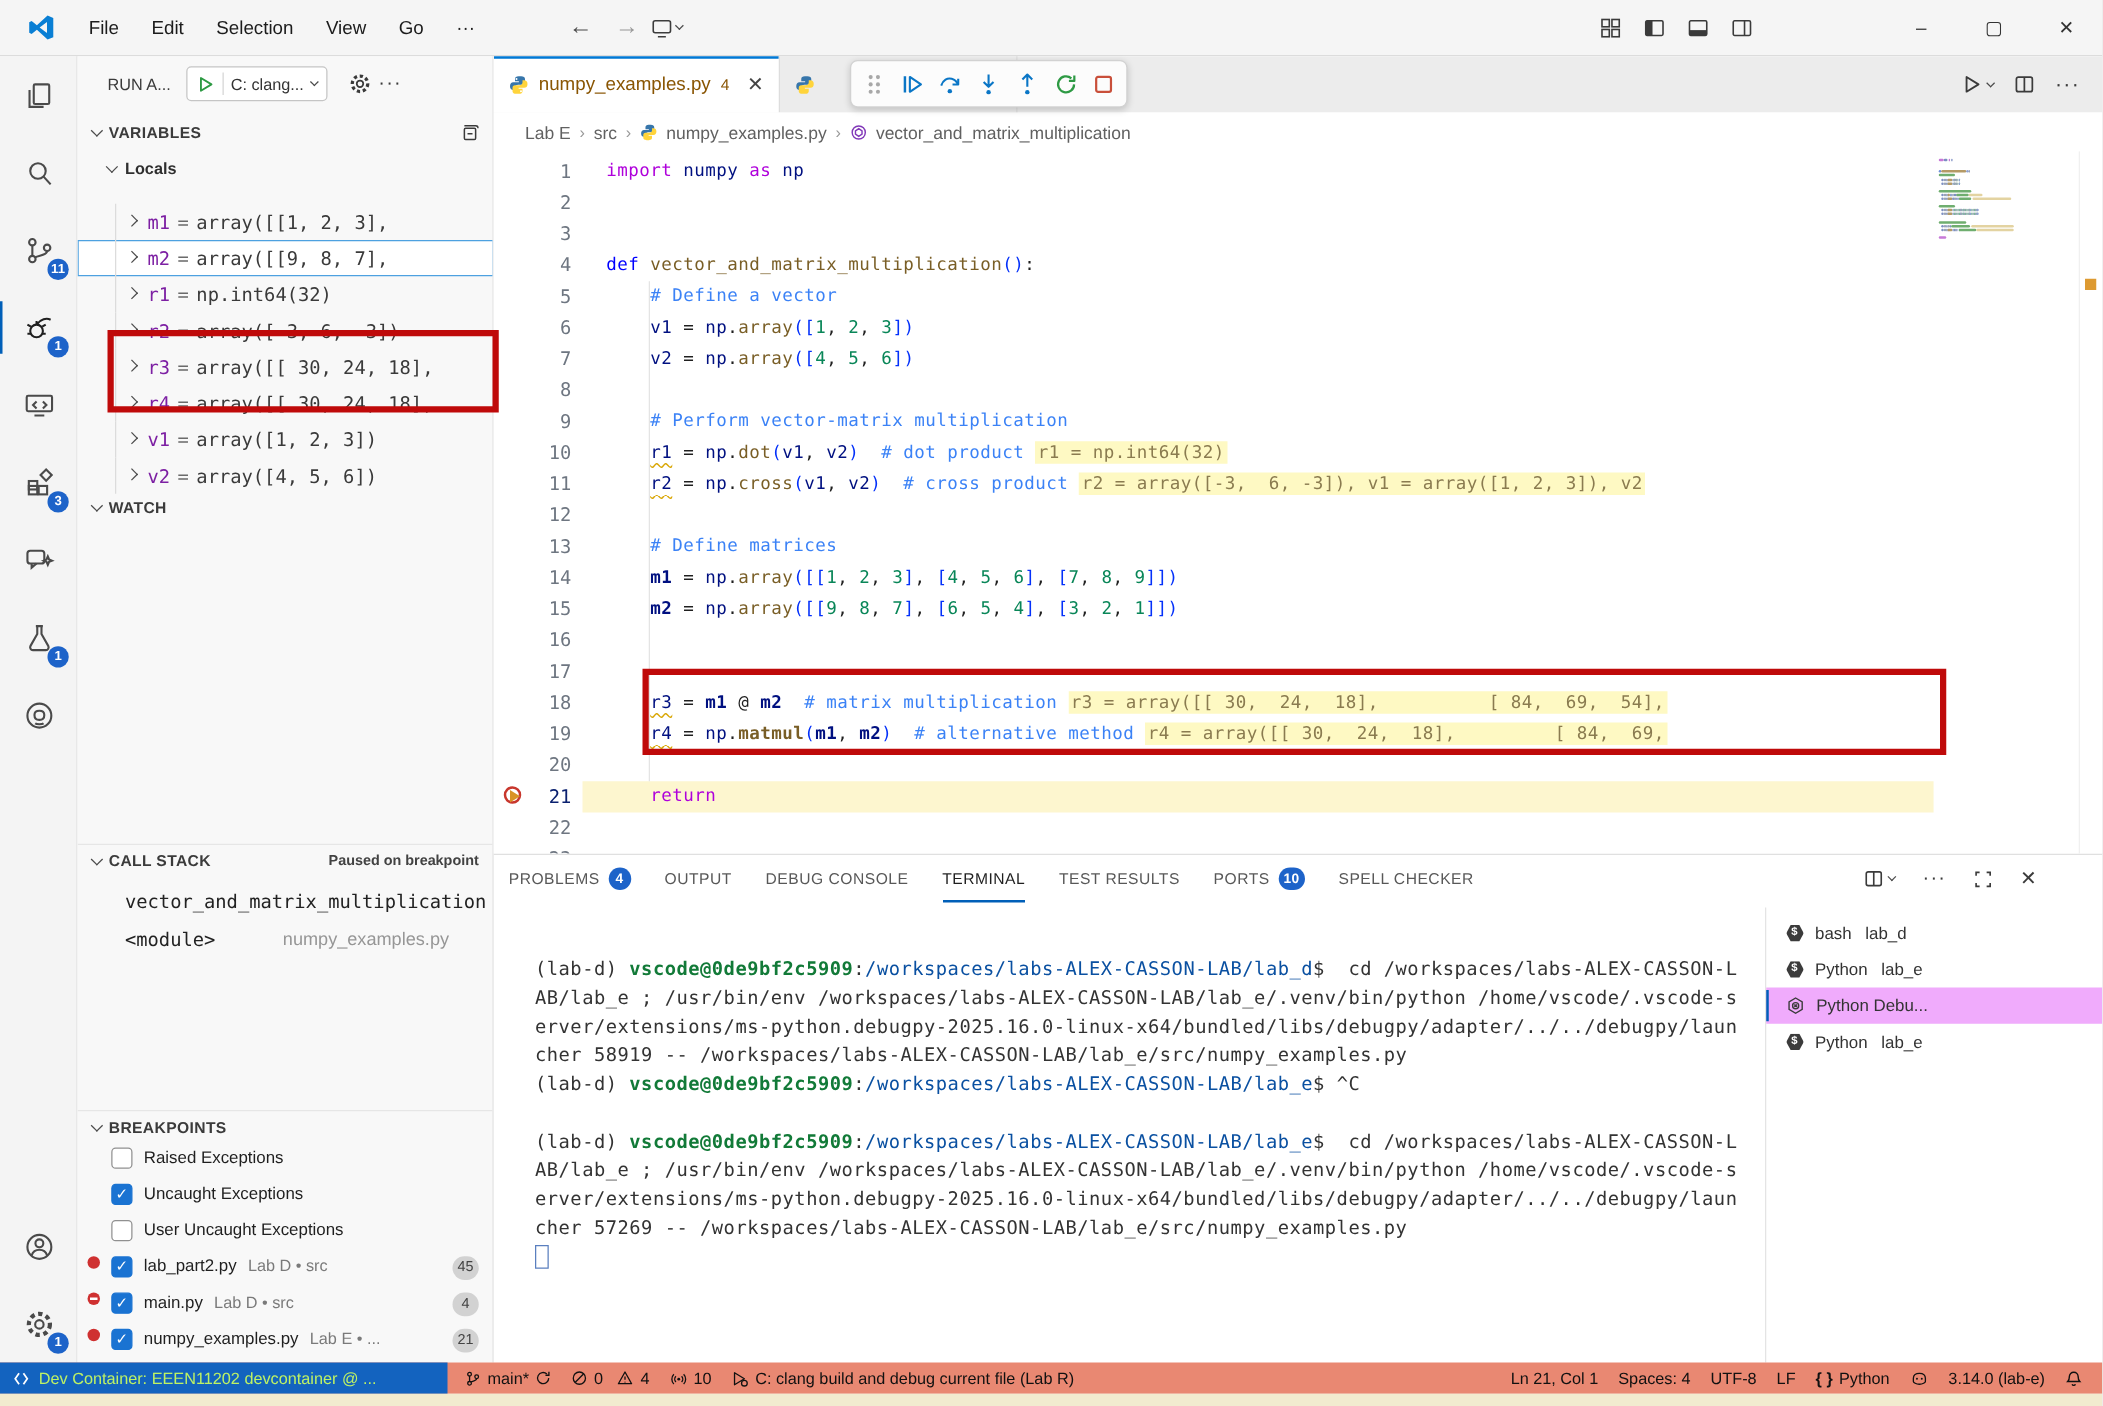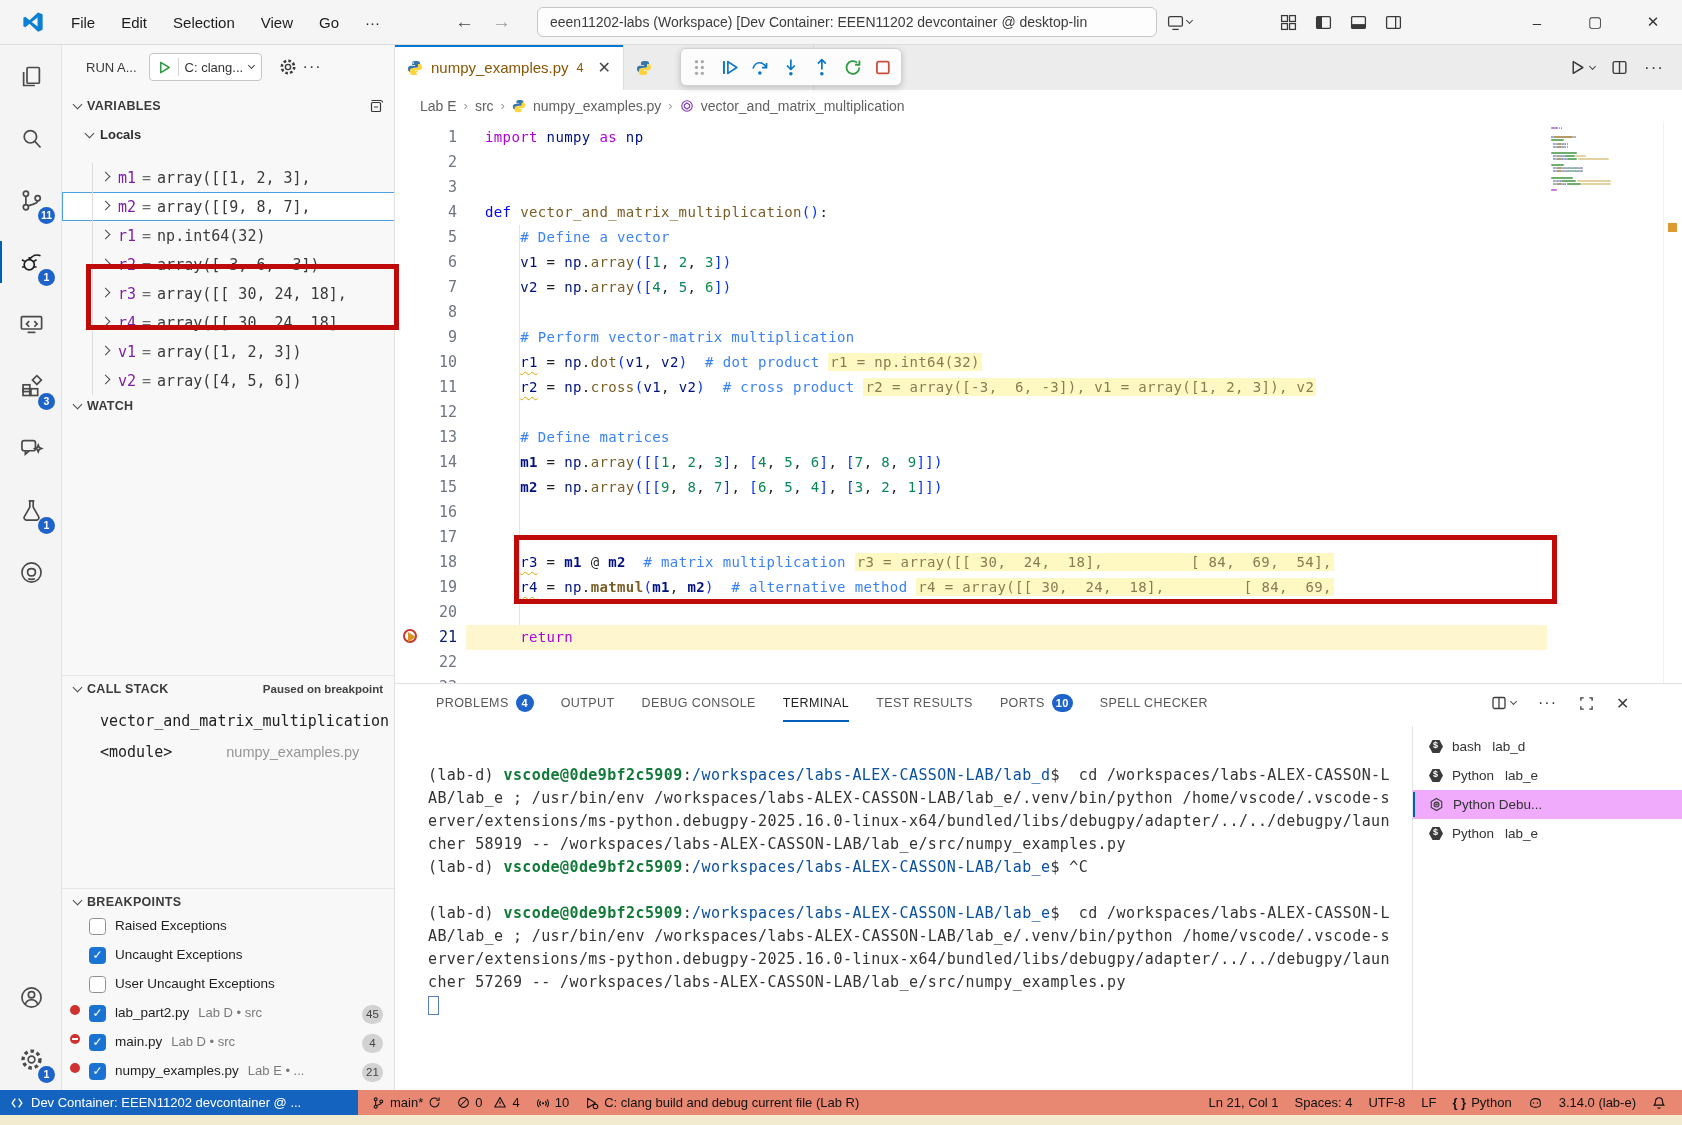--- a/index.html
+++ b/index.html
@@ -93,40 +93,40 @@
 .tk-inline{color:#8a7b50;background:#fef9c3;padding:1px 2px}
 .bp-gutter{position:absolute;left:8px;width:20px;height:20px}
 .bp-gutter .ring{position:absolute;left:0;top:2px;width:14px;height:14px;border:2px solid #c8372d;border-radius:50%}
 .bp-gutter .arrow{position:absolute;left:5px;top:5px;width:0;height:0;border-left:8px solid #d99325;border-top:5px solid transparent;border-bottom:5px solid transparent}
 .minimap{position:absolute;left:1152px;top:0;width:116px;height:562px;background:#fff}
 .mm-bar{position:absolute;height:2px;border-radius:1px}
 .overview{position:absolute;left:1268px;top:0;width:19px;height:562px;border-left:1px solid #f0f0f0}
 .ov-mark{position:absolute;left:4px;width:9px;height:9px;background:#dd9a31}
 
 .panel{position:absolute;left:395px;top:683px;width:1287px;height:407px;background:#fff;border-top:1px solid #e0e0e0}
-.panel-tabs{position:absolute;left:41px;top:0;height:38px;display:flex;align-items:flex-start;gap:27px}
+.panel-tabs{position:absolute;left:12px;top:0;height:38px;display:flex;align-items:flex-start;gap:27px}
 .ptab{display:flex;align-items:center;gap:7px;font-size:12.5px;letter-spacing:.4px;color:#585858;height:38px}
 .ptab.active{color:#1f1f1f;box-shadow:inset 0 -2px 0 #005fb8}
 .ptab-badge{background:#1d63c9;color:#fff;border-radius:9px;min-width:18px;height:18px;line-height:18px;text-align:center;font-size:11px;padding:0 4px;font-weight:bold}
 .panel-actions{position:absolute;left:1096px;top:0;height:38px;display:flex;align-items:center;gap:22px;color:#3b3b3b}
 .term{position:absolute;left:33px;top:80px;width:985px}
 .tline{height:23px;font-family:"DejaVu Sans Mono",monospace;font-size:15px;letter-spacing:.4px;line-height:23px;white-space:pre}
 .tm-d{color:#333}.tm-g{color:#127a38;font-weight:bold}.tm-b{color:#0a50a1;font-weight:normal}
 .term-cursor{width:11px;height:19px;border:1.6px solid #5a7fbf;margin-top:2px}
 .sess-divider{position:absolute;left:1017px;top:42px;bottom:0;width:1px;background:#e4e4e4}
 .sessions{position:absolute;left:1018px;top:48px;width:269px}
 .sess-row{position:relative;height:29px;display:flex;align-items:center;padding-left:16px;gap:9px;font-size:13.5px;color:#333;white-space:nowrap}
 .sess-row.selected{background:#f0abfc}
 .sess-row.selected::before{content:"";position:absolute;left:0;top:2px;bottom:2px;width:2px;background:#005fb8}
 .shell-ic{width:14px;height:14px;background:#3b3b3b;clip-path:polygon(25% 3%,75% 3%,100% 50%,75% 97%,25% 97%,0 50%);position:relative;flex:none}
 .shell-ic::after{content:"$";position:absolute;left:4px;top:0px;color:#fff;font-size:9px;font-weight:bold}
 .sess-detail{margin-left:2px}
 
 .statusbar{position:absolute;left:0;top:1090px;width:1682px;height:25px;background:#e98872;display:flex;align-items:center;font-size:13px;color:#111}
-.sb-remote{height:25px;background:#1363bf;color:#ffffff;display:flex;align-items:center;padding:7px 10px;gap:7px;width:358px;flex:none;white-space:nowrap;overflow:hidden}
+.sb-remote{height:25px;background:#1363bf;color:#bef264;display:flex;align-items:center;padding:7px 10px;gap:7px;width:358px;flex:none;white-space:nowrap;overflow:hidden}
 .sb-item{display:flex;align-items:center;gap:5px;padding:0 8px;white-space:nowrap}
 .sb-right{margin-left:auto;display:flex;align-items:center;padding-right:8px}
 .sb-ic{display:flex;align-items:center}
 .artifact{position:absolute;left:0;top:1115px;width:1682px;height:10px;background:#f2ebcf;overflow:hidden}
 .artifact .frag{position:absolute;top:-14px;left:360px;font-size:13px;color:#3a3a3a;display:flex;gap:26px;white-space:nowrap}
 
 .anno{position:absolute;border:5px solid #bf0a0a;z-index:50;pointer-events:none}
 .box1{left:86px;top:264px;width:313px;height:66px}
 .box2{left:514px;top:535px;width:1043px;height:69px}
 svg{display:block}
@@ -145,21 +145,20 @@
         <span class="menu-item">Edit</span>
         <span class="menu-item">Selection</span>
         <span class="menu-item">View</span>
         <span class="menu-item">Go</span>
         <span class="menu-item">···</span>
       </nav>
     <div class="nav-arrows">
       <span>←</span>
       <span class="fwd">→</span>
     </div>
-    <div class="command-center">eeen11202-labs (Workspace) [Dev Container: EEEN11202 devcontainer @ desktop-lin</div>
     <div class="cc-side">
       <svg width="17" height="17" viewBox="0 0 16 16" fill="none" stroke="#3c3c3c" stroke-width="1.2">
           <rect x="1.5" y="2.5" width="13" height="9" rx="1.5"></rect>
           <path d="M5 14.5h6"></path>
         </svg>
       <span class="chev" style="width:5px;height:5px"></span>
     </div>
     <div class="layout-icons">
       <svg width="17" height="17" viewBox="0 0 16 16" fill="none" stroke="#3a3a3a" stroke-width="1.2">
           <rect x="1.5" y="1.5" width="5.5" height="5.5"></rect>

